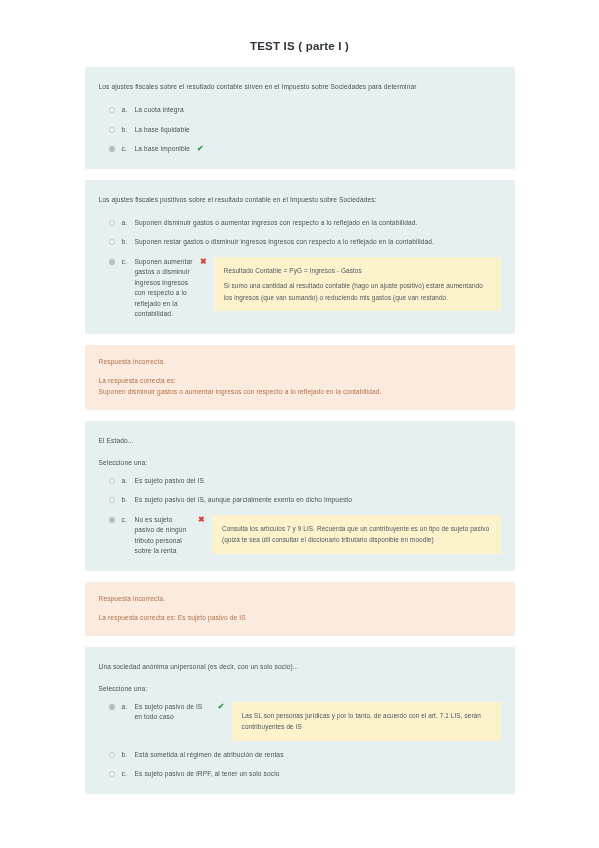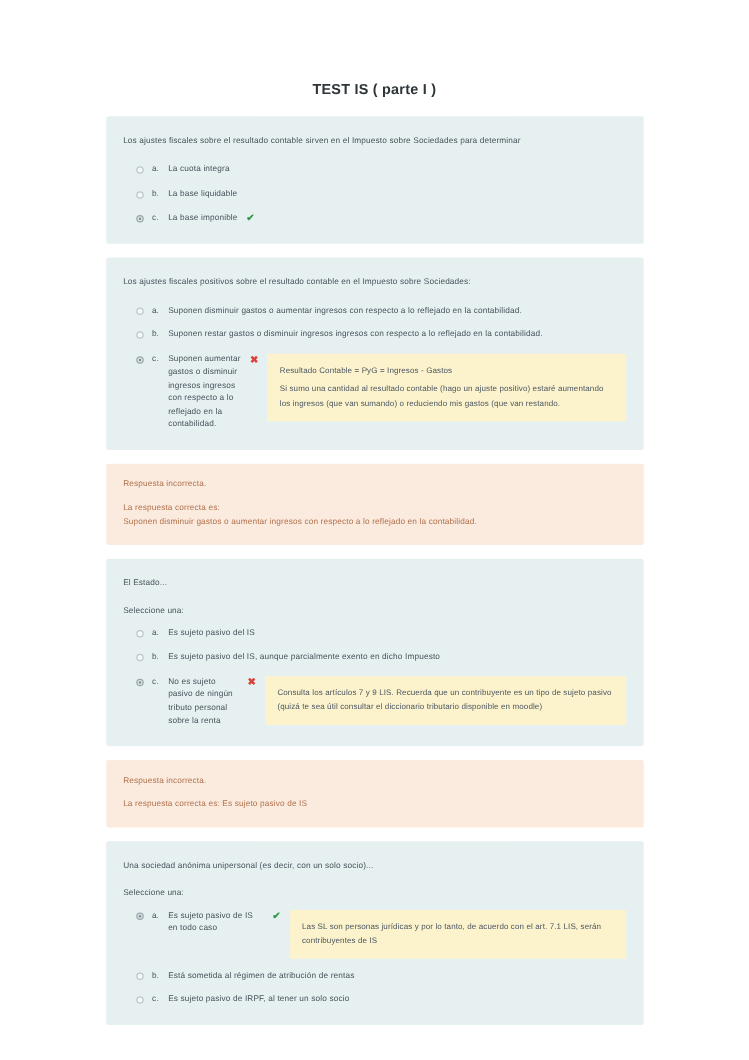--- a/index.html
+++ b/index.html
@@ -20,21 +20,21 @@
     height: 848px;
     background: #ffffff;
     overflow: hidden;
   }
   .page-title {
     text-align: center;
     font-size: 11.5px;
     font-weight: bold;
     color: #2d3539;
     letter-spacing: .2px;
-    padding-top: 66px;
+    padding-top: 40px;
     padding-bottom: 0;
     margin: 0;
   }
   .content {
     width: 430px;
     margin: 0 auto;
     padding-top: 15px;
   }
   .qblock {
     background: #e6f0f1;

